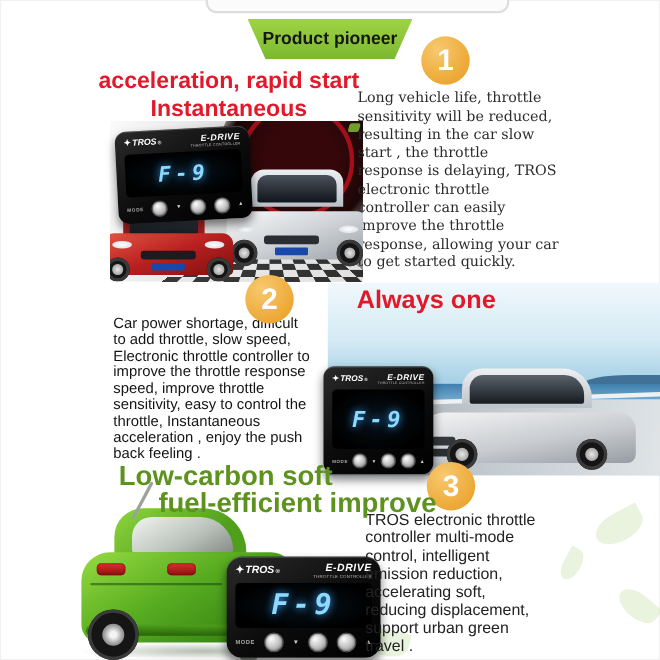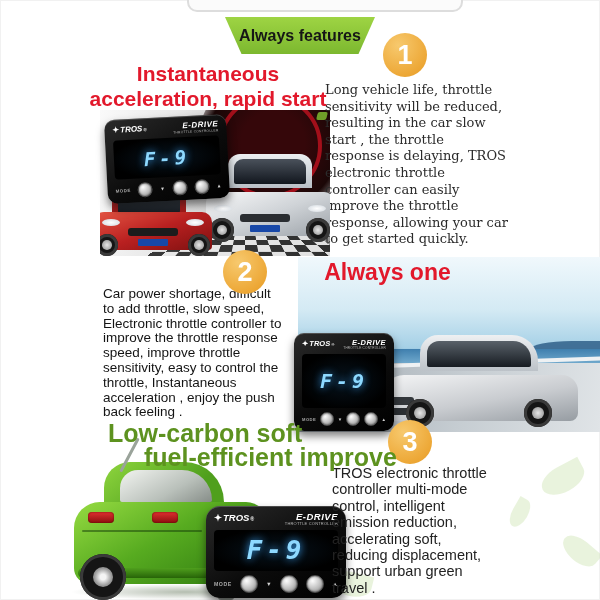--- a/index.html
+++ b/index.html
@@ -173,30 +173,30 @@
   .d3 .seg{font-size:26px;} .d3 .knob{width:16px;height:16px;}
 </style>
 </head>
 <body>
 
 <div class="page">
 
   <div class="top-remnant"></div>
 
   <div class="banner">
-    <span>Always features</span>
+    <span>Product pioneer</span>
   </div>
 
   <div class="num-circle c1">1</div>
   <div class="num-circle c2">2</div>
   <div class="num-circle c3">3</div>
 
   <div class="red-title t1">
+    <span>acceleration, rapid start</span>
     <span>Instantaneous</span>
-    <span>acceleration, rapid start</span>
   </div>
 
   <div class="photo1">
     <div class="gauge"></div>
     <div class="gauge-ring"></div>
     <div class="checker"></div>
     <div class="corner-mark"></div>
 
     <div class="car car-silver1">
       <div class="cabin">

